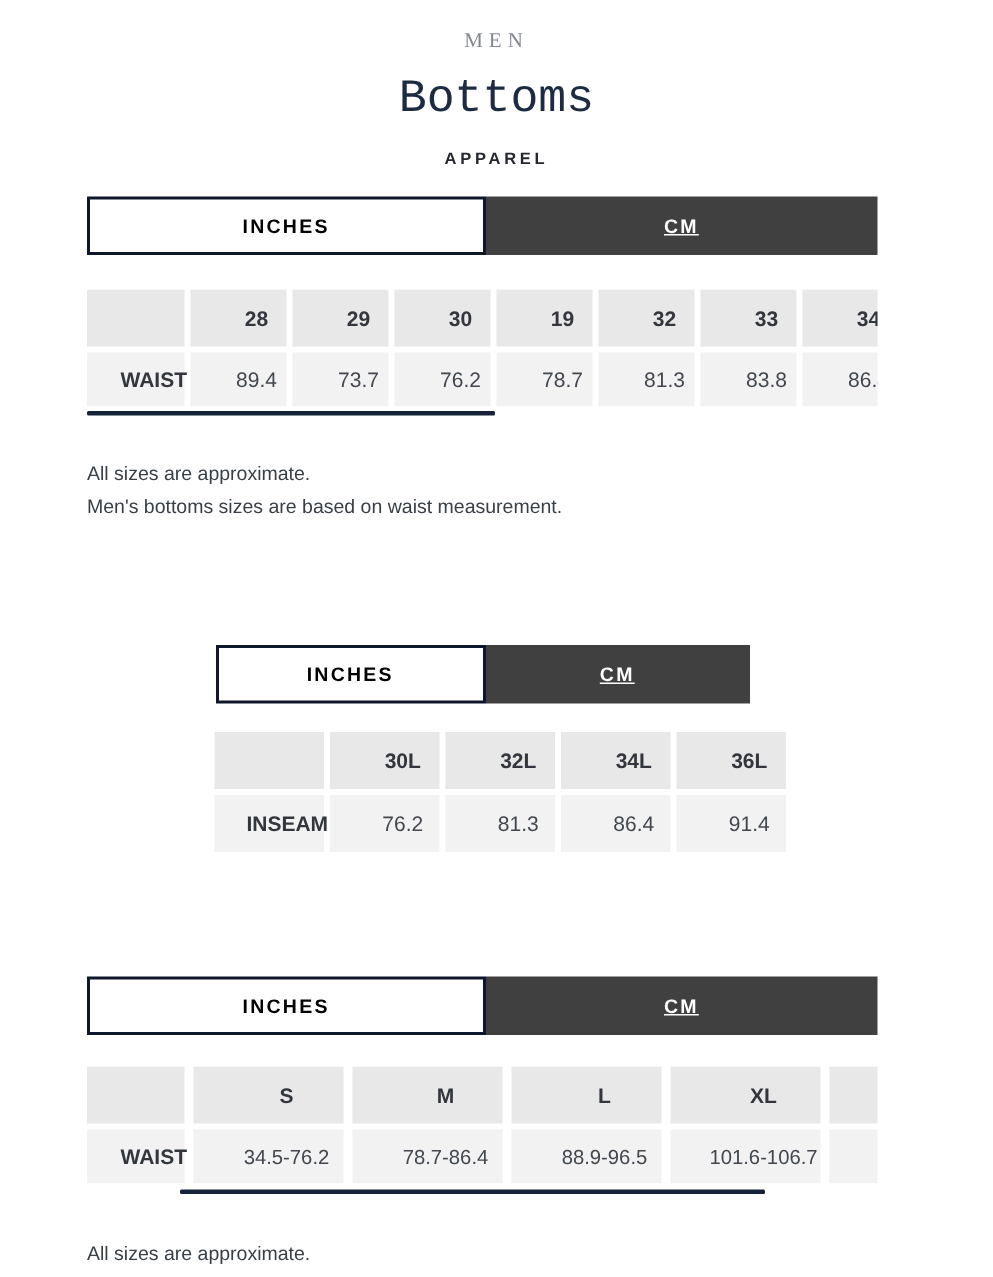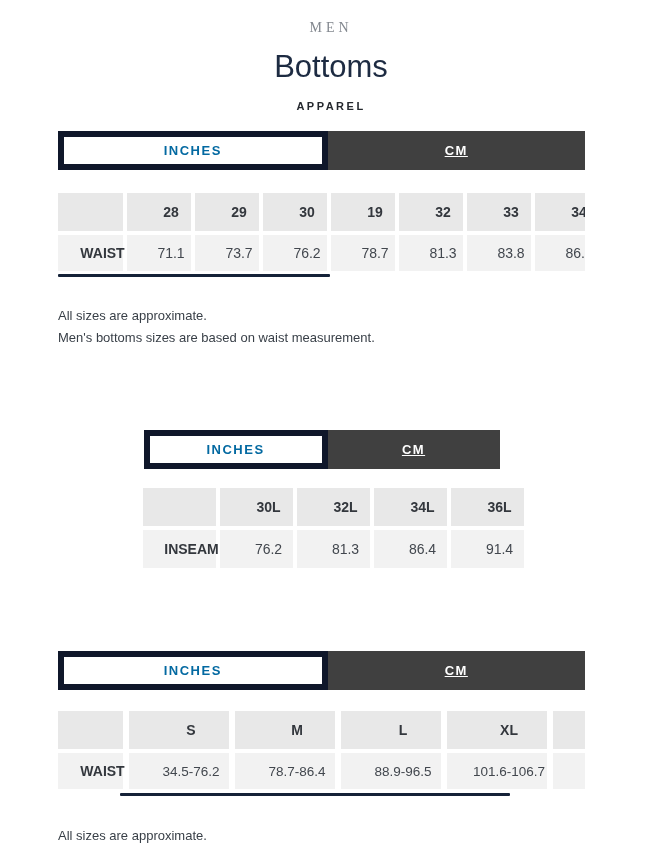--- a/index.html
+++ b/index.html
@@ -15,21 +15,21 @@
   
   .page-header { text-align: center; }
   .eyebrow {
     font-family: "Liberation Serif", serif;
     font-size: 14px;
     letter-spacing: 4px;
     color: #83888f;
     line-height: 16px;
   }
   .title {
-    font-family: Liberation Sans, sans-serif;
+    font-family: Liberation Mono, monospace;
     font-size: 31px;
     font-weight: normal;
     color: #1d2b42;
     margin-top: 12px;
     line-height: 38px;
   }
   .category {
     font-size: 11px;
     font-weight: bold;
     letter-spacing: 2.5px;
@@ -42,21 +42,21 @@
   .content { width: 527px; margin-left: 58px; }
 
   
   .unit-toggle { display: flex; height: 39px; }
   .toggle-half {
     flex: 1 1 0;
     display: flex; align-items: center; justify-content: center;
     font-size: 13px; font-weight: bold; letter-spacing: 1.5px;
     cursor: pointer;
   }
-  .toggle-inches { background: #ffffff; border: 6px solid #0f172a; color: #0369a1; }
+  .toggle-inches { background: #ffffff; border: 2px solid #0f172a; color: #000000; }
   .toggle-cm     { background: #404040; color: #ffffff; text-decoration: underline; }
   .toggle-1 { margin-top: 18px; }
   .toggle-2 { width: 356px; margin: 81px auto 0 auto; }
   .toggle-3 { margin-top: 83px; }
 
   
   .tbl { display: flex; flex-direction: column; gap: 4px; overflow: hidden; }
   .row { display: flex; gap: 4px; }
   .cell {
     flex: 0 0 auto;
@@ -117,21 +117,21 @@
         <div class="cell dat">28</div>
         <div class="cell dat">29</div>
         <div class="cell dat">30</div>
         <div class="cell dat">19</div>
         <div class="cell dat">32</div>
         <div class="cell dat">33</div>
         <div class="cell dat">34</div>
       </div>
       <div class="row val-row">
         <div class="cell lbl">WAIST</div>
-        <div class="cell dat">71.1</div>
+        <div class="cell dat">89.4</div>
         <div class="cell dat">73.7</div>
         <div class="cell dat">76.2</div>
         <div class="cell dat">78.7</div>
         <div class="cell dat">81.3</div>
         <div class="cell dat">83.8</div>
         <div class="cell dat">86.4</div>
       </div>
     </div>
     <div class="hscroll-thumb thumb-1"></div>
 

